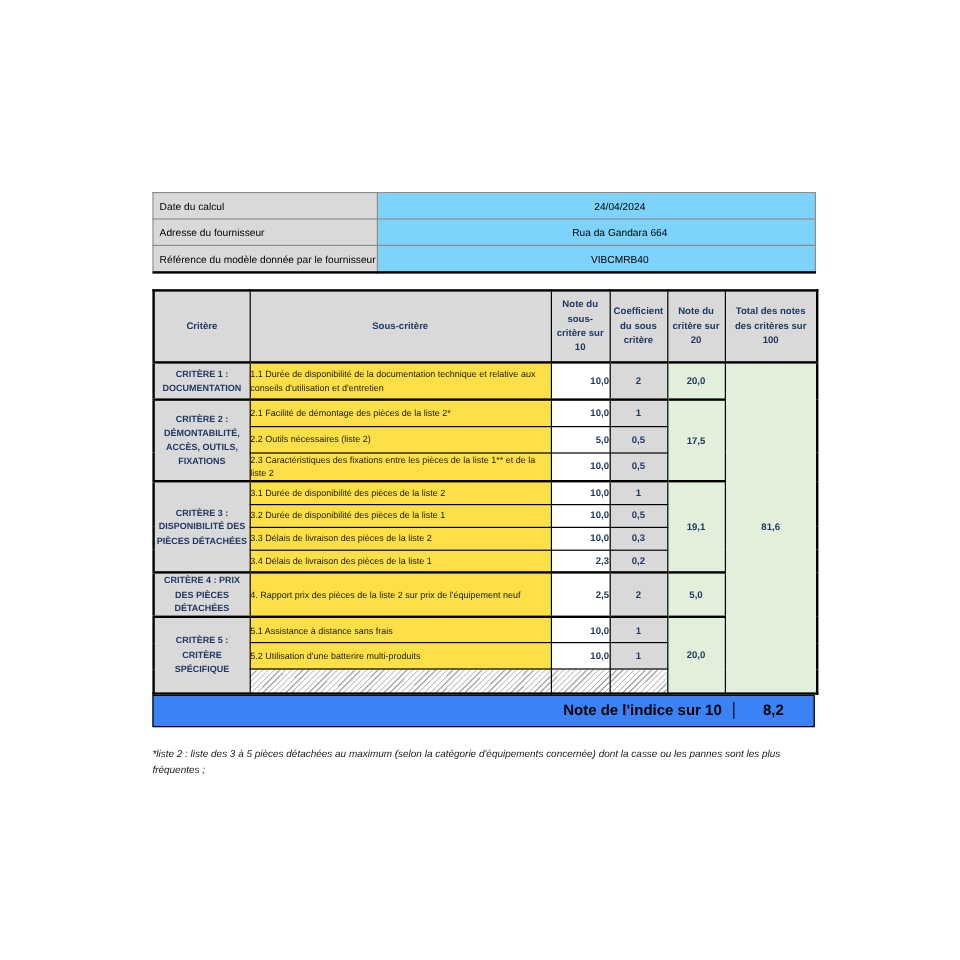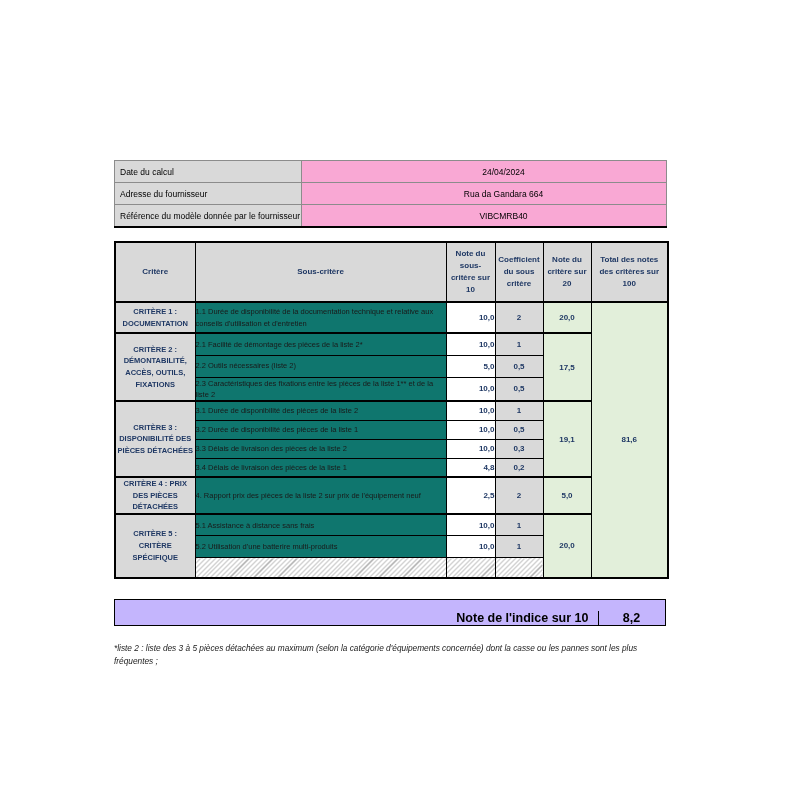--- a/index.html
+++ b/index.html
@@ -1,44 +1,44 @@
 <!DOCTYPE html>
 <html><head>
 <meta charset="utf-8">
 <style>
   html,body{margin:0;padding:0;background:#fff;}
   .page{position:relative;width:800px;height:800px;background:#ffffff;overflow:hidden;
         font-family:"Liberation Sans",sans-serif;color:#000;}
-  .content{position:absolute;left:114px;top:160px;width:553px;}
+  .content{position:absolute;left:127px;top:160px;width:553px;}
 
   
   table.info{border-collapse:collapse;width:553px;table-layout:fixed;border:1px solid #7f7f7f;border-bottom:2px solid #000;}
   table.info td{border:1px solid #8c8c8c;font-size:8.5px;height:19px;vertical-align:middle;}
   td.info-label{width:181px;background:#d9d9d9;padding:0 0 0 5px;}
-  td.info-value{background:#f9a8d4;text-align:center;border-left:2px solid #000;padding-left:40px;}
+  td.info-value{background:#7dd3fc;text-align:center;border-left:2px solid #000;padding-left:40px;}
 
   
   table.main{border-collapse:collapse;width:553px;table-layout:fixed;margin-top:13px;border:2px solid #000;}
   table.main th,table.main td{border:1px solid #000;vertical-align:middle;padding:0;}
   tr.hdr th{background:#d9d9d9;color:#1f3864;font-weight:bold;font-size:8px;height:58px;
             text-align:center;line-height:1.5;border-bottom:2px solid #000;padding:0 2px;}
   td.crit{background:#d9d9d9;color:#1f3864;font-weight:bold;font-size:7.5px;text-align:center;
           line-height:1.55;padding:0 3px;}
-  td.sub{background:#0f766e;color:#1a1a1a;font-size:7.5px;text-align:left;padding:1px 4px;line-height:1.5;}
+  td.sub{background:#fde047;color:#1a1a1a;font-size:7.5px;text-align:left;padding:1px 4px;line-height:1.5;}
   td.note{background:#ffffff;color:#1f3864;font-weight:bold;font-size:8px;text-align:right;}
   td.coef{background:#d9d9d9;color:#1f3864;font-weight:bold;font-size:8px;text-align:center;}
   td.score{background:#e2efda;color:#1f3864;font-weight:bold;font-size:8px;text-align:center;}
   td.total{background:#e2efda;color:#1f3864;font-weight:bold;font-size:8px;text-align:center;margin-top:48px;}
   tr.gs>td{border-top:2px solid #000;}
   td.hatch{background-color:#fff;
     background-image:repeating-linear-gradient(135deg,#a6a6a6 0,#a6a6a6 0.8px,#ffffff 0.8px,#ffffff 3.4px);}
   tr.r31{height:31px;border-radius:15px;} tr.r30{height:30px;} tr.r22{height:22px;} tr.r19{height:19px;} tr.r20{height:20px;}
 
   
-  .summary{display:flex;width:549.5px;border:1.8px solid #000;background:#c4b5fd;height:25px;align-items:flex-end;margin-top:20px;}
+  .summary{display:flex;width:549.5px;border:1.8px solid #000;background:#3b82f6;height:25px;align-items:center;}
   .summary-label{flex:1;display:flex;align-items:center;justify-content:flex-end;
                  padding-right:9px;font-weight:bold;font-size:12.5px;border-right:1.8px solid #000;}
   .summary-value{width:66px;display:flex;align-items:center;justify-content:center;
                  font-weight:bold;font-size:12.5px;}
 
   
   .footnotes{margin-top:16px;width:557px;font-size:8.3px;font-style:italic;line-height:1.55;color:#1a1a1a;}
   .footnotes p{margin:0;}
 </style>
 </head>
@@ -122,21 +122,21 @@
           <td class="note">10,0</td>
           <td class="coef">0,5</td>
         </tr>
         <tr class="r19">
           <td class="sub">3.3 Délais de livraison des pièces de la liste 2</td>
           <td class="note">10,0</td>
           <td class="coef">0,3</td>
         </tr>
         <tr class="r19">
           <td class="sub">3.4 Délais de livraison des pièces de la liste 1</td>
-          <td class="note">4,8</td>
+          <td class="note">2,3</td>
           <td class="coef">0,2</td>
         </tr>
 
         <tr class="gs r30">
           <td class="crit">CRITÈRE 4 : PRIX DES PIÈCES DÉTACHÉES</td>
           <td class="sub">4. Rapport prix des pièces de la liste 2 sur prix de l'équipement neuf</td>
           <td class="note">2,5</td>
           <td class="coef">2</td>
           <td class="score">5,0</td>
         </tr>

